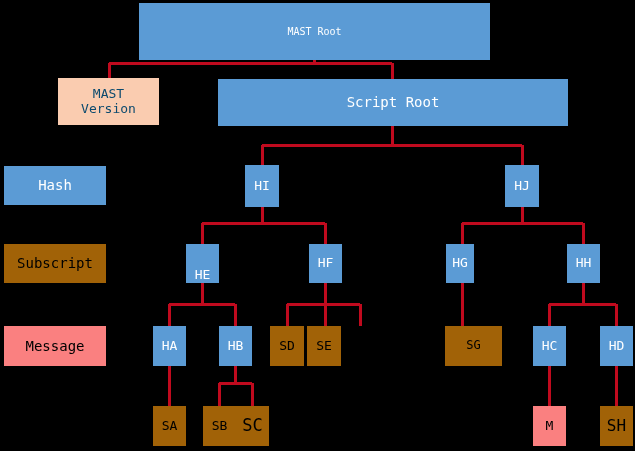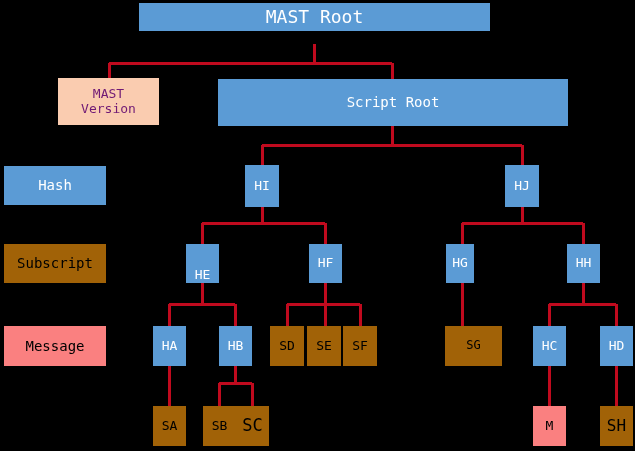--- a/index.html
+++ b/index.html
@@ -30,21 +30,21 @@
     align-items: center;
     justify-content: center;
     text-align: center;
     line-height: 1.15;
     white-space: pre-line;
     z-index: 2;
   }
   .node.hash   { background: #5B9BD5; color: #FFFFFF; }
   .node.sub    { background: #a16207; color: #000000; }
   .node.msg    { background: #FA8080; color: #000000; }
-  .node.ver    { background: #FACCB0; color: #701a75; }
+  .node.ver    { background: #FACCB0; color: #0c4a6e; }
   .legend-box {
     position: absolute;
     box-sizing: border-box;
     display: flex;
     align-items: center;
     justify-content: center;
     z-index: 2;
   }
 </style>
 </head>
@@ -109,21 +109,21 @@
   <div class="legend-box hash node" style="left:4px; top:166px; width:102px; height:39px; font-size:14px;">
     <span>Hash</span>
   </div>
   <div class="legend-box sub node" style="left:4px; top:244px; width:102px; height:39px; font-size:14px;">
     <span>Subscript</span>
   </div>
   <div class="legend-box msg node" style="left:4px; top:326px; width:102px; height:40px; font-size:14px;">
     <span>Message</span>
   </div>
 
-  <div class="node hash" style="left:139px; top:3px; width:351px; height:28px; font-size:18px;">
+  <div class="node hash" style="left:139px; top:3px; width:351px; height:57px; font-size:10px;">
     <span>MAST Root</span>
   </div>
 
   <div class="node ver" style="left:58px; top:78px; width:101px; height:47px; font-size:13px;">
     <span>MAST
 Version</span>
   </div>
   <div class="node hash" style="left:218px; top:79px; width:350px; height:47px; font-size:14px;">
     <span>Script Root</span>
   </div>
@@ -154,23 +154,20 @@
   <div class="node hash" style="left:219px; top:326px; width:33px; height:40px; font-size:13px;">
     <span>HB</span>
   </div>
 
   <div class="node sub" style="left:270px; top:326px; width:34px; height:40px; font-size:13px;">
     <span>SD</span>
   </div>
   <div class="node sub" style="left:307px; top:326px; width:34px; height:40px; font-size:13px;">
     <span>SE</span>
   </div>
-  <div class="node sub" style="left:343px; top:326px; width:34px; height:40px; font-size:13px;">
-    <span>SF</span>
-  </div>
 
   <div class="node sub" style="left:445px; top:326px; width:57px; height:40px; font-size:12px;">
     <span>SG</span>
   </div>
 
   <div class="node hash" style="left:533px; top:326px; width:33px; height:40px; font-size:13px;">
     <span>HC</span>
   </div>
   <div class="node hash" style="left:600px; top:326px; width:33px; height:40px; font-size:13px;">
     <span>HD</span>

